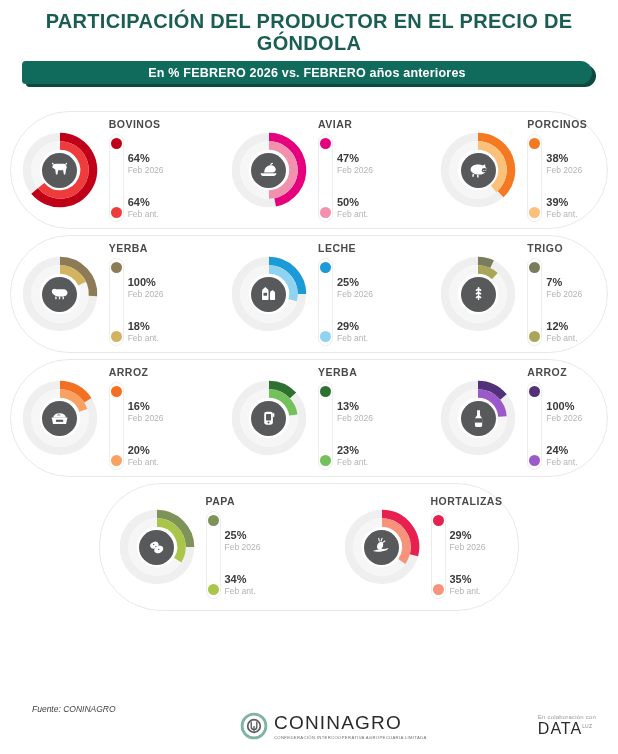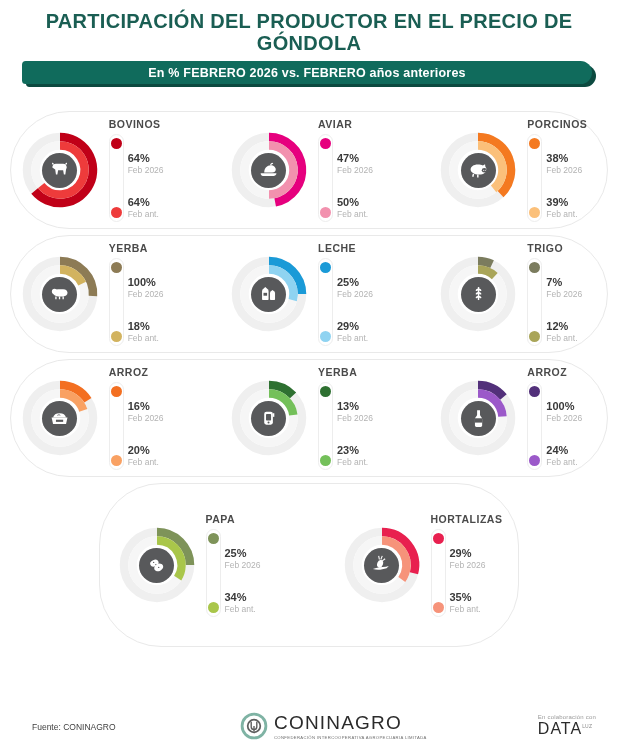--- a/index.html
+++ b/index.html
@@ -34,21 +34,21 @@
   .row {
     position: relative;
     margin: 0 auto 6px;
     border: 1px solid #E9E9E9;
     border-radius: 62px;
     background: #ffffff;
   }
   .row-inner { display:flex; align-items:center; justify-content:space-around; height:100%;gap:32px; }
 
   .row-3 { width: 598px; height: 118px; }
-  .row-2 { width: 420px; height: 164px; }
+  .row-2 { width: 420px; height: 128px; }
 
   
   .unit { display:flex; align-items:center; }
 
   .donut { position: relative; flex: 0 0 auto; }
   .donut svg { display:block; }
 
   .icon-disc {
     position:absolute; border-radius:50%;
     background:#58595B; display:flex; align-items:center; justify-content:center;
@@ -70,21 +70,21 @@
   .dot { width: 11px; height: 11px; border-radius: 50%; }
   .legend-vals { display:flex; flex-direction:column; justify-content:space-between; }
   .val { font-size: 11px; font-weight: bold; color:#3A3A3A; line-height:1.05;margin-top:19px; }
   .lbl { font-size: 8.5px; color:#B3B3B3; line-height:1.3; margin-bottom:2px; }
 
   
   .footer {
     position:absolute; left:0; bottom:0; width:618px; height:60px;
     display:flex; align-items:center;
   }
-  .fuente { position:absolute; left:32px; bottom:22px; font-size:8.5px; color:#3F3F3F; }
+  .fuente { position:absolute; left:32px; bottom:40px; font-size:8.5px; color:#3F3F3F;font-style:italic; }
 
   .coninagro { position:absolute; left:240px; bottom:14px; display:flex; align-items:center; }
   .con-mark { width:28px; height:28px; margin-right:6px; }
   .con-txt { display:flex; flex-direction:column; }
   .con-name { font-size:19px; letter-spacing:1.2px; color:#2B2B2B; line-height:1; }
   .con-sub { font-size:4.2px; letter-spacing:.35px; color:#6E6E6E; margin-top:3px; }
 
   .dataluz { position:absolute; right:22px; bottom:16px; text-align:left; }
   .dl-top { font-size:6px; color:#9A9A9A; letter-spacing:.2px; }
   .dl-main { font-size:16px; letter-spacing:1px; color:#2B2B2B; line-height:1.1; }

